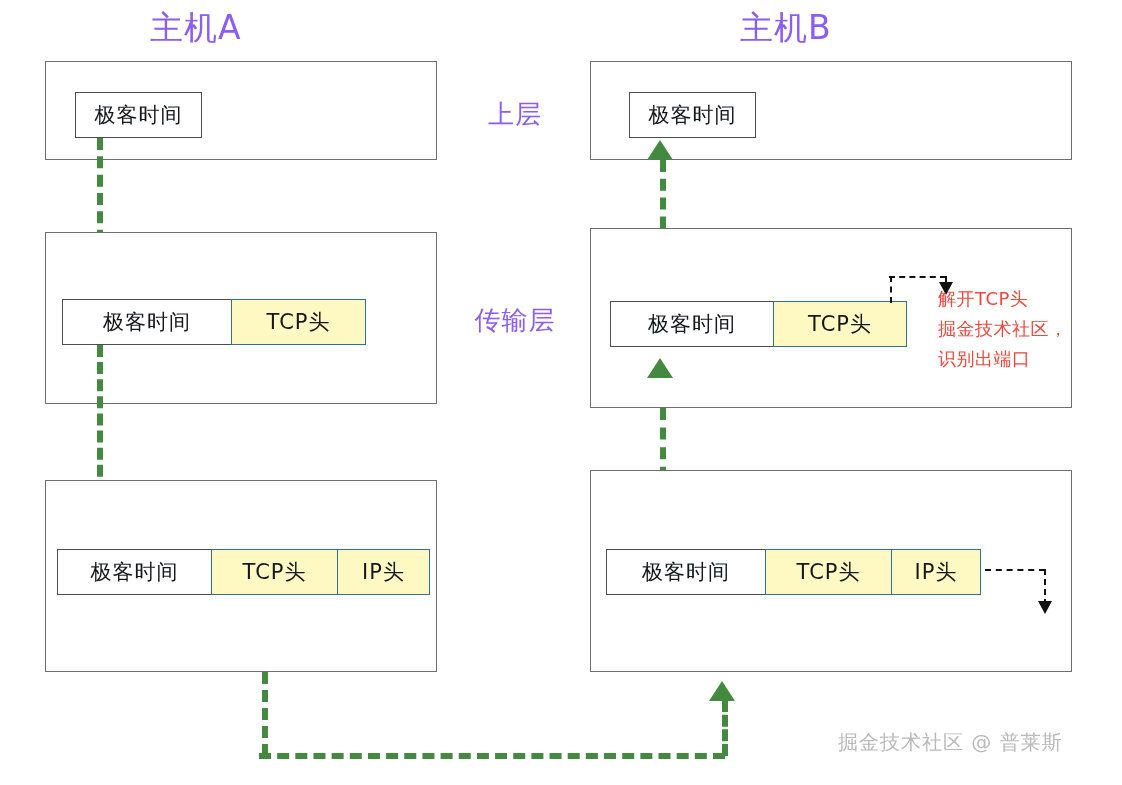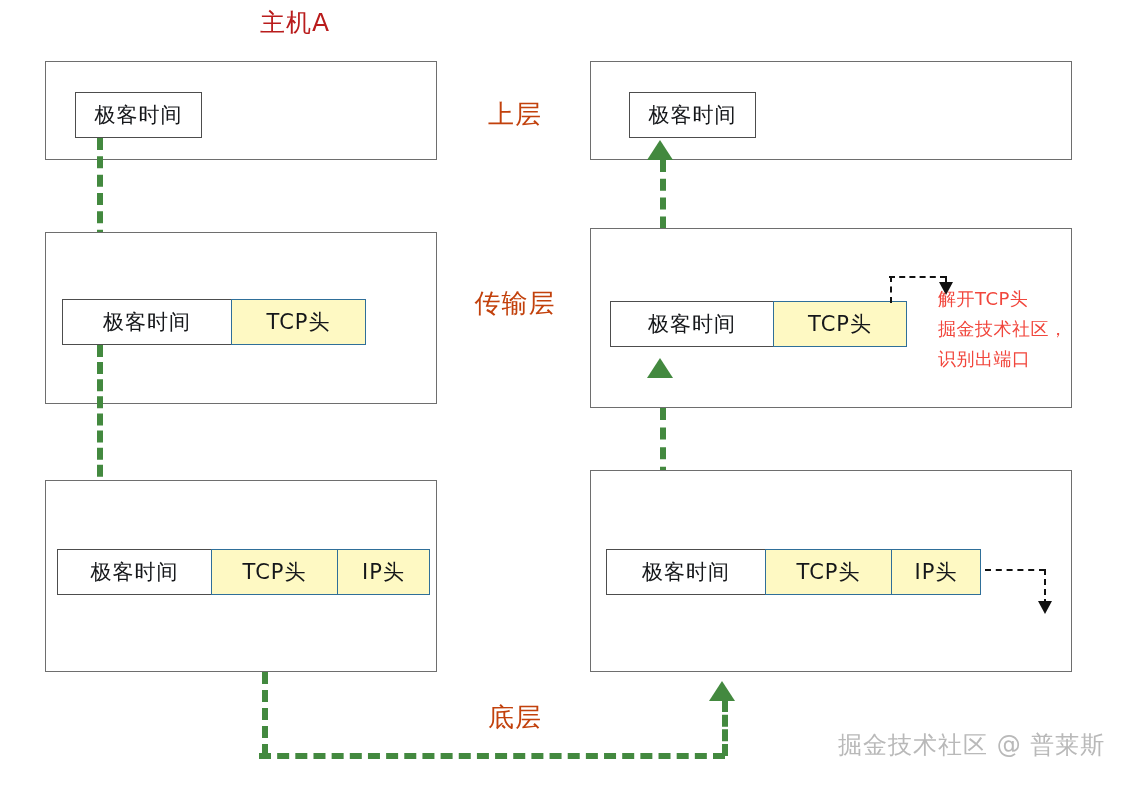--- a/index.html
+++ b/index.html
@@ -14,40 +14,40 @@
     position: relative;
     width: 1122px;
     height: 785px;
     background: #ffffff;
     overflow: hidden;
   }
 
   
   .host-title {
     position: absolute;
-    font-size: 25px;
-    color: #b91c1c;
-    letter-spacing: 1px;
-    white-space: nowrap;
-    text-align: right;
+    font-size: 33px;
+    color: #8b5cf6;
+    letter-spacing: 1px;
+    white-space: nowrap;
+    text-align: left;
   }
 
   
   .layer-box {
     position: absolute;
     border: 1.6px solid #6e6e6e;
     background: #ffffff;
     box-sizing: border-box;
   }
 
   
   .layer-label {
     position: absolute;
     font-size: 26px;
-    color: #c2410c;
+    color: #8b5cf6;
     white-space: nowrap;
     text-align: center;
     letter-spacing: 1px;
   }
 
   
   .seg {
     position: absolute;
     box-sizing: border-box;
     border: 1.5px solid #4d4d4d;
@@ -122,35 +122,35 @@
     font-size: 18px;
     line-height: 30px;
     white-space: nowrap;
     letter-spacing: 0.5px;
   }
 
   
   .watermark {
     position: absolute;
     color: #b9b9b9;
-    font-size: 24px;
+    font-size: 20px;
     white-space: nowrap;
     letter-spacing: 1px;
   }
 </style>
 </head>
 <body>
 
 <div id="canvas">
 
   <div class="host-title" style="left:150px; top:6px; width:180px;">主机A</div>
+  <div class="host-title" style="left:740px; top:6px; width:180px;">主机B</div>
 
   <div class="layer-label" style="left:455px; top:97px; width:120px;">上层</div>
-  <div class="layer-label" style="left:455px; top:286px; width:120px;font-family:Liberation Mono, monospace;">传输层</div>
-  <div class="layer-label" style="left:455px; top:700px; width:120px;">底层</div>
+  <div class="layer-label" style="left:455px; top:303px; width:120px;font-family:Liberation Mono, monospace;">传输层</div>
 
   <div class="layer-box" style="left:45px; top:61px; width:392px; height:99px;"></div>
   <div class="seg data" style="left:75px; top:92px; width:127px; height:46px;">极客时间</div>
 
   <div class="g-vline" style="left:97px; top:138px; height:122px;"></div>
   <div class="g-arrow-down" style="left:84px; top:259px;"></div>
 
   <div class="layer-box" style="left:45px; top:232px; width:392px; height:172px;"></div>
   <div class="seg data" style="left:62px; top:299px; width:170px; height:46px;">极客时间</div>
   <div class="seg hdr" style="left:231px; top:299px; width:135px; height:46px;">TCP头</div>

